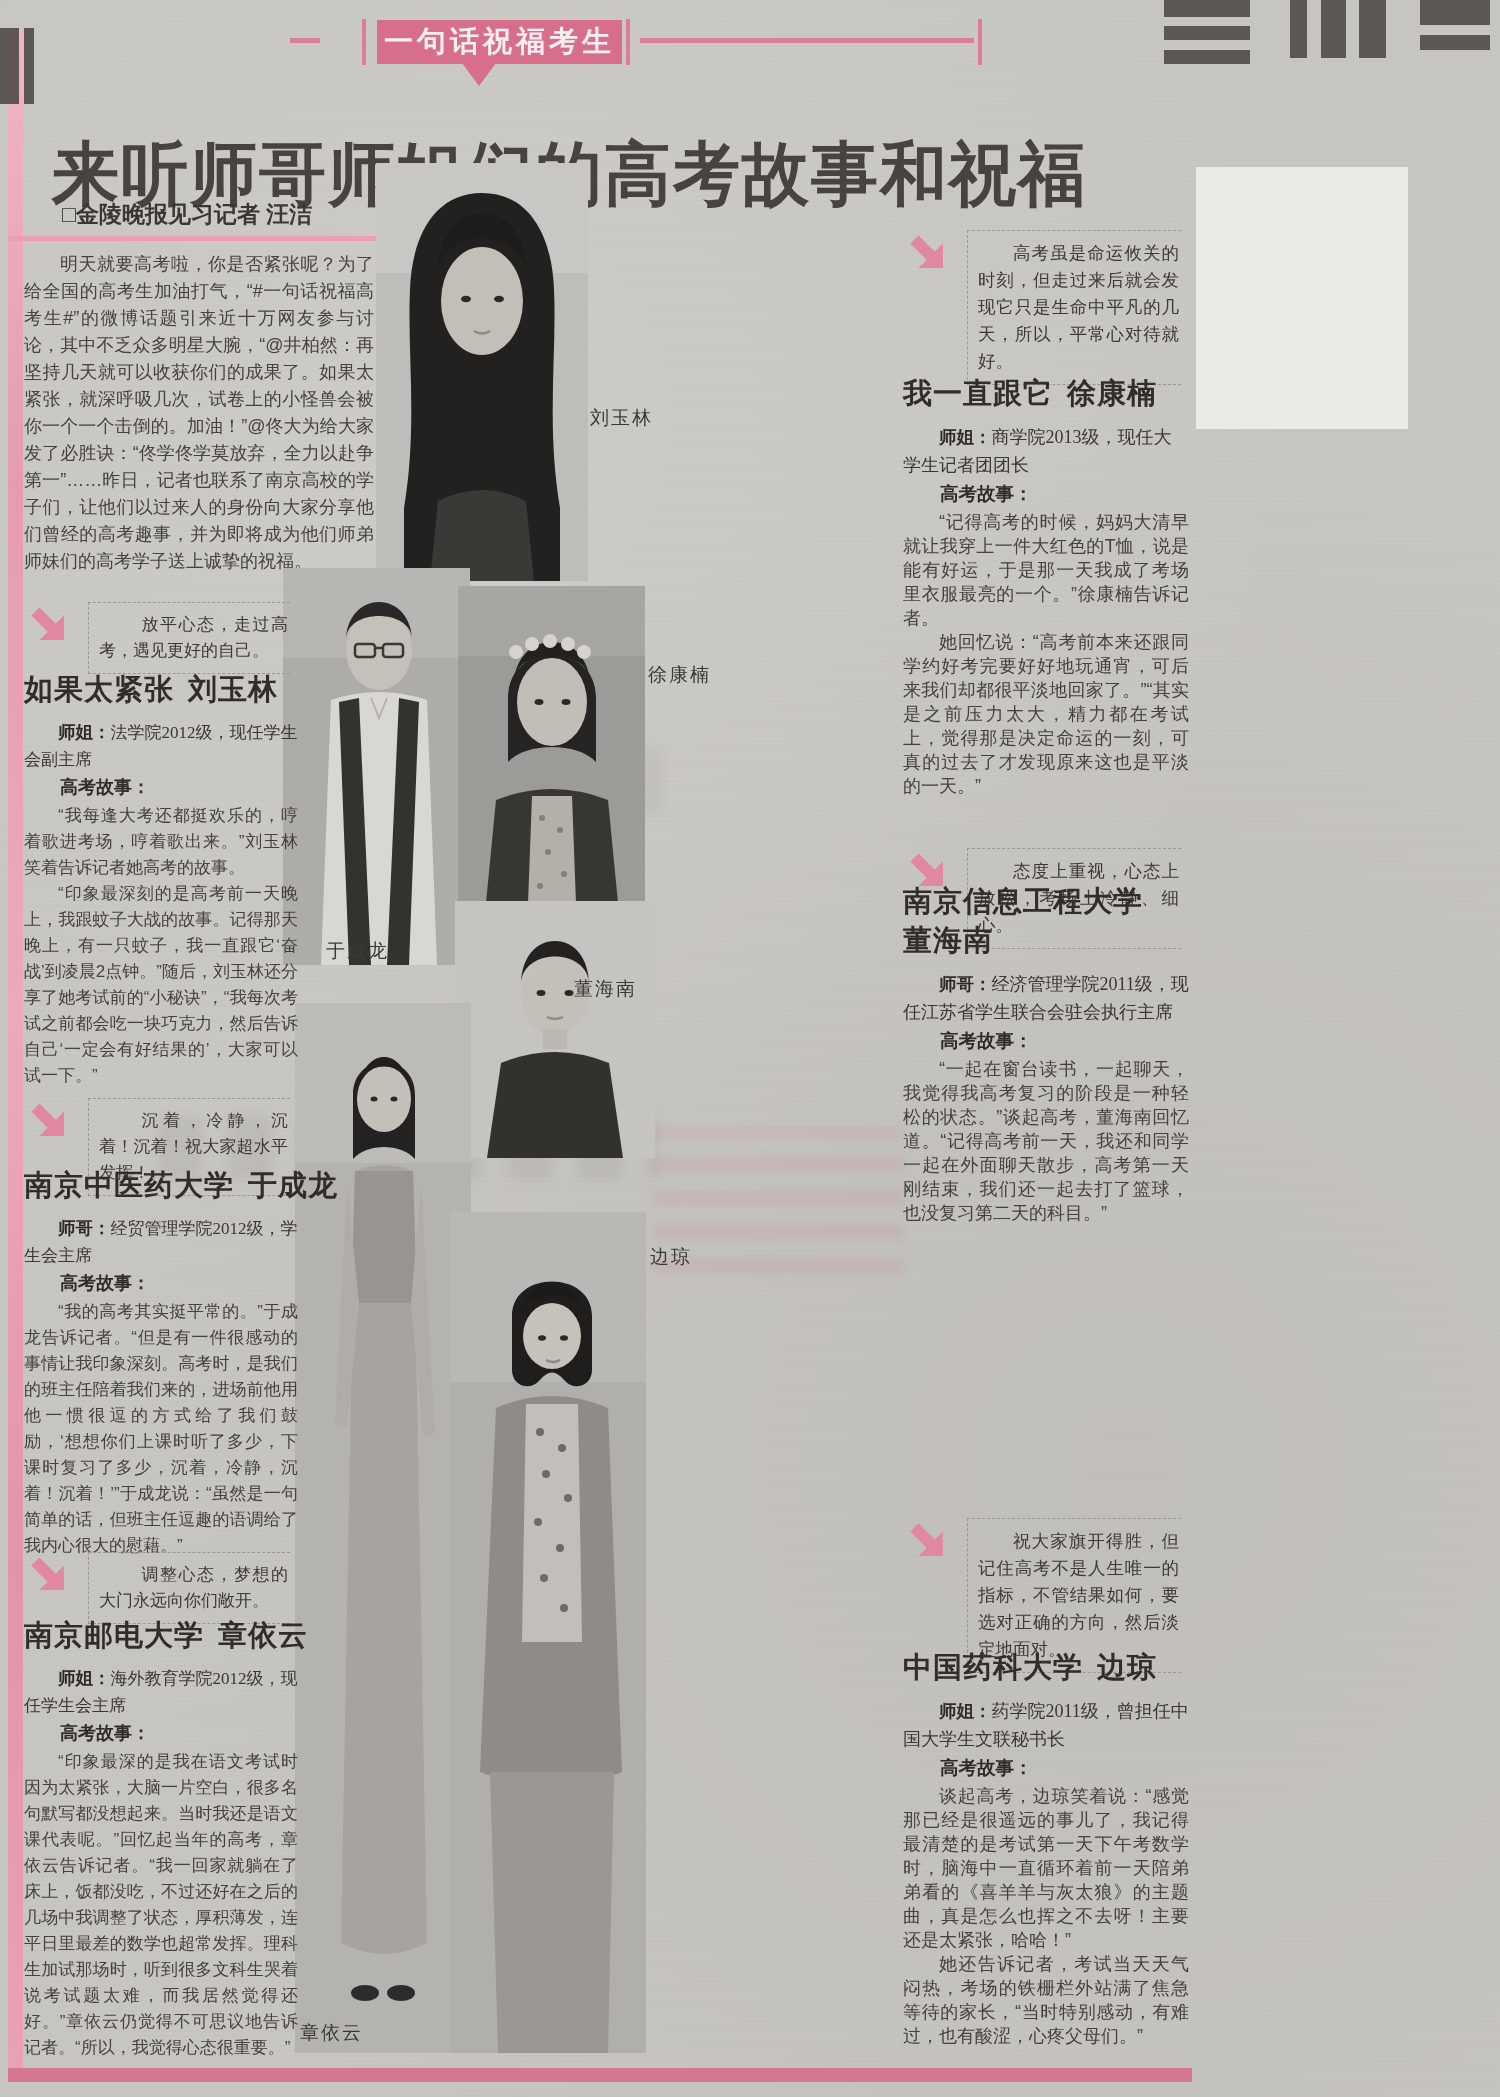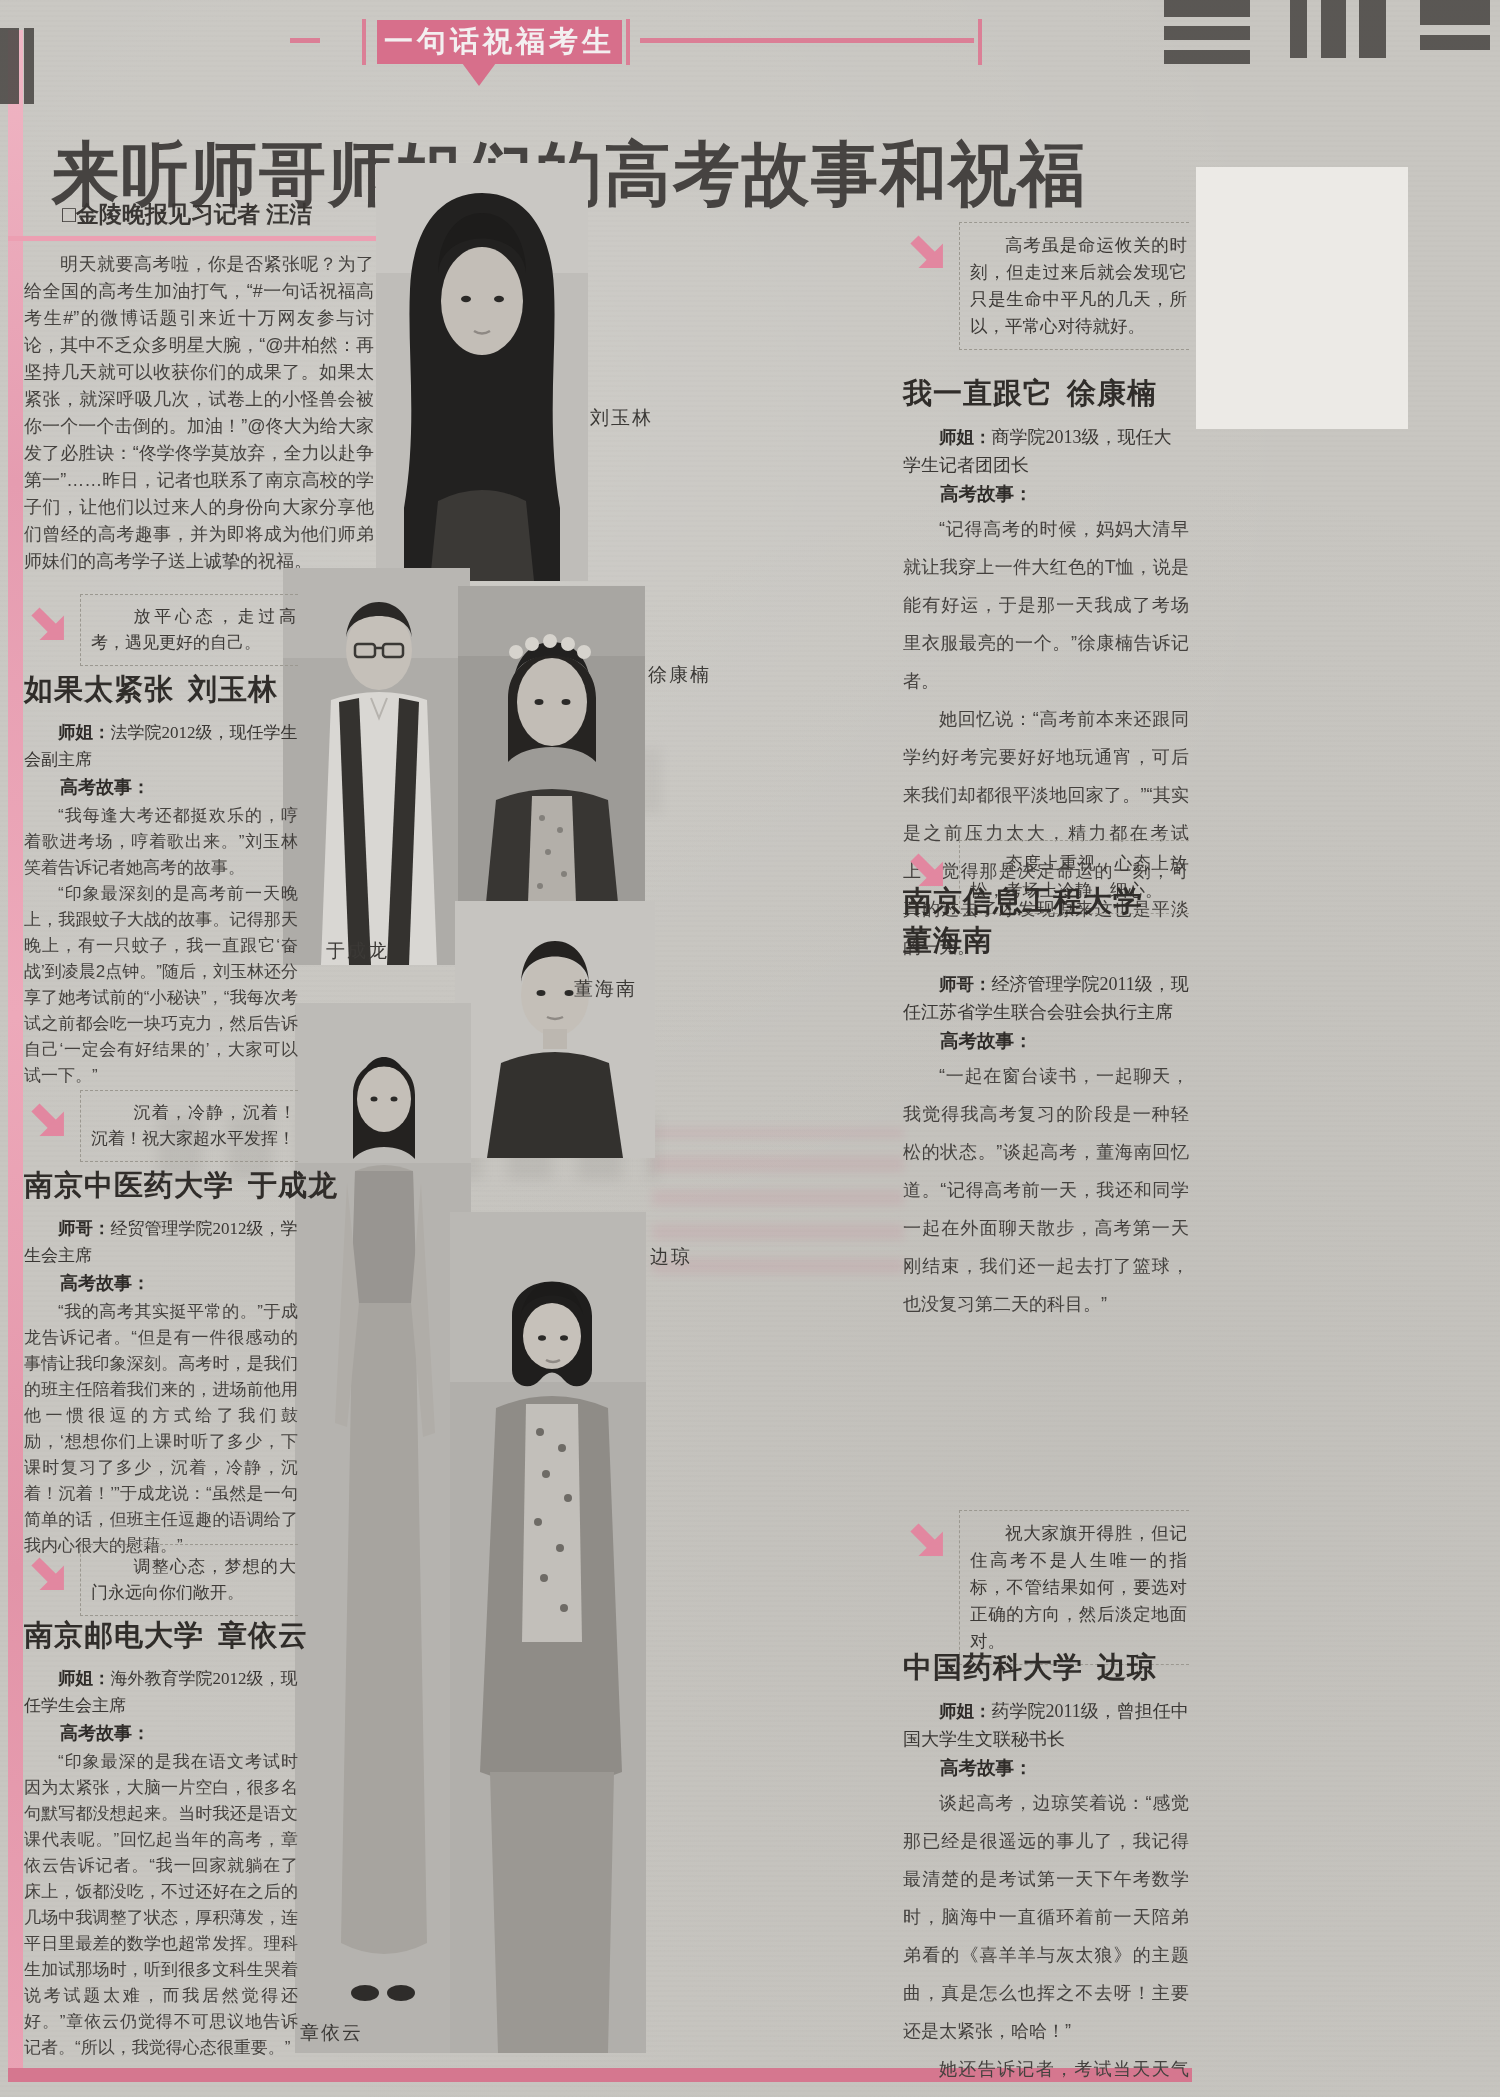--- a/index.html
+++ b/index.html
@@ -29,21 +29,21 @@
   .btick-r2{left:978px;top:19px;width:4px;height:46px;}
   
   .headline{position:absolute;left:52px;top:84px;font-size:67px;font-weight:bold;color:#464341;
     letter-spacing:2px;white-space:nowrap;transform:scaleY(1.04);}
   .byline{position:absolute;left:62px;top:199px;font-size:23px;font-weight:bold;color:#393633;}
   .intro{position:absolute;left:24px;top:251px;width:350px;font-size:18px;line-height:27px;
     text-align:justify;text-indent:2em;color:#45423f;margin:0;}
   
   .qbox{position:absolute;display:flex;align-items:flex-start;}
   .qbox .q-arrow{width:46px;height:46px;flex:none;margin:8px 8px 0 2px;}
-  .qbox .q-text{flex:1;margin:0;border-top:1px dashed #9b9890;border-bottom:1px dashed #9b9890;
+  .qbox .q-text{flex:1;margin:8px;border-top:1px dashed #9b9890;border-bottom:1px dashed #9b9890;
     border-left:1px dashed #9b9890;padding:9px 2px 9px 10px;
     font-family:"Liberation Serif", serif;color:#3c3936;text-align:justify;}
   .lqbox{left:24px;width:274px;}
   .lqbox .q-text{font-size:17px;line-height:26px;text-indent:2.5em;}
   .rqbox{left:903px;width:286px;}
   .rqbox .q-text{font-size:17.5px;line-height:27px;text-indent:2em;}
   
   .sec{position:absolute;}
   .lcol{left:24px;width:274px;}
   .rcol{left:903px;width:286px;}
@@ -52,21 +52,21 @@
   .sec-heading .pname{margin-left:14px;}
   .stacked .sec-heading{white-space:normal;}
   .stacked .sec-heading .pname{display:block;margin-left:0;margin-top:4px;}
   .meta{margin:0 0 2px;font-family:"Liberation Serif", serif;font-size:17px;line-height:27px;
     color:#3a3734;text-indent:2em;}
   .meta b{font-family:"Liberation Sans", sans-serif;font-size:17.5px;color:#2e2b28;}
   .rcol .meta{font-size:18px;line-height:28px;}
   .slabel{margin:2px 0 4px;padding-left:2em;font-size:18px;font-weight:bold;color:#2e2b28;}
   .rcol .slabel{font-size:18.5px;}
   .story{margin:0;font-size:17px;line-height:26px;color:#44413e;text-align:justify;text-indent:2em;}
-  .rcol .story{font-size:18px;line-height:38px;}
+  .rcol .story{font-size:18px;line-height:24px;}
   
   .photo{position:absolute;overflow:hidden;background:#b6b4b0;}
   .photo svg{display:block;width:100%;height:100%;}
   .photo-caption{position:absolute;font-size:19px;font-weight:500;color:#3b3936;letter-spacing:2px;}
   
   .white-box{position:absolute;left:1196px;top:167px;width:212px;height:262px;background:#eceae6;}
   .frag{position:absolute;background:#4b4845;opacity:.88;}
   .frag-tl{left:0;top:28px;width:34px;height:76px;
     background:linear-gradient(90deg,#4b4845 0 55%,transparent 55% 70%,#4b4845 70% 100%);}
   .frag-tr1{left:1164px;top:0;width:86px;height:64px;

